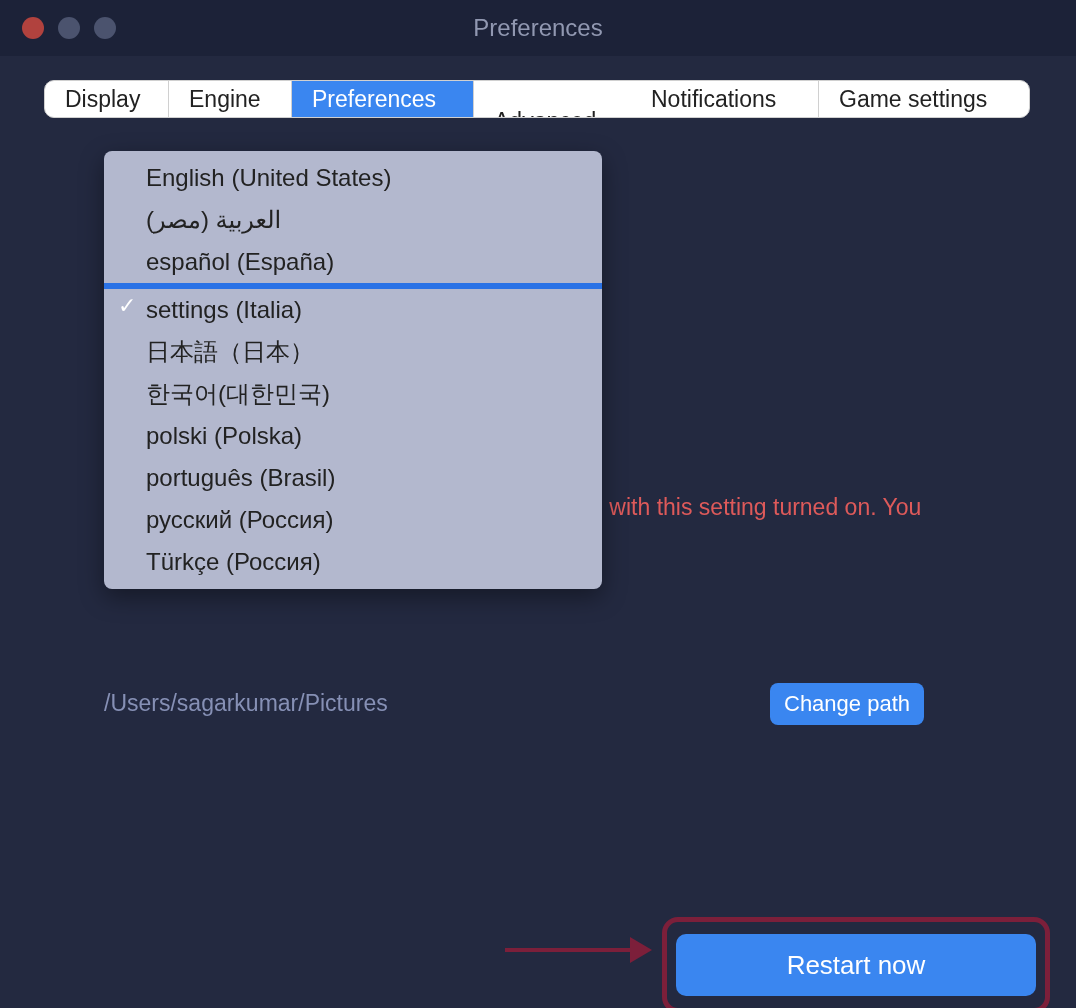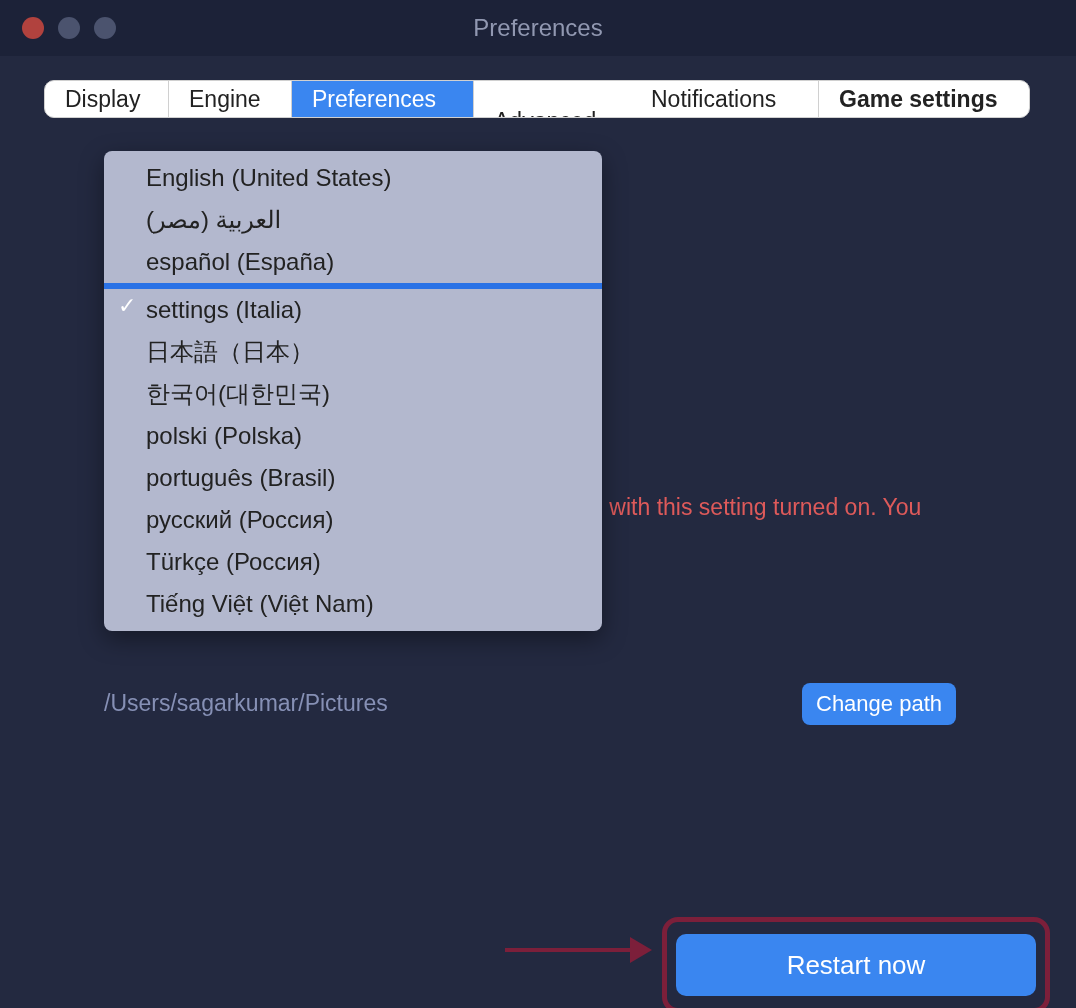--- a/index.html
+++ b/index.html
@@ -69,21 +69,21 @@
     .tab {
       padding: 0 20px;
       font-size: 23px;
       color: #222;
       cursor: pointer;
       display: flex;
       align-items: center;
       border-right: 1px solid #d0d0d0;
       white-space: nowrap;
     }
-    .tab:last-child { border-right: none; font-weight: bold; }
+    .tab:last-child { border-right: none; }
 
     .tab.active {
       background: #3a86f0;
       color: #fff;
     }
 
     .tab.display { width: 124px; }
     .tab.engine { width: 123px; text-align: center; }
     .tab.preferences { width: 182px; }
     .tab.advanced { width: 157px; margin-top: 40px; }
@@ -153,21 +153,21 @@
       position: absolute;
       top: 634px;
       left: 104px;
       color: #8690b5;
       font-size: 23px;
     }
 
     .change-path-btn {
       position: absolute;
       top: 627px;
-      right: 120px;
+      right: 152px;
       background: #3a86f0;
       color: #fff;
       border: none;
       border-radius: 8px;
       padding: 8px 14px;
       font-size: 22px;
       cursor: pointer;
     }
 
     .restart-highlight {
@@ -276,16 +276,15 @@
       <div class="dropdown-item"><span>العربية (مصر)</span></div>
       <div class="dropdown-item"><span>español (España)</span></div>
       <div class="dropdown-item selected"><span class="check">✓</span></div>
       <div class="dropdown-item"><span>settings (Italia)</span></div>
       <div class="dropdown-item"><span>日本語（日本）</span></div>
       <div class="dropdown-item"><span>한국어(대한민국)</span></div>
       <div class="dropdown-item"><span>polski (Polska)</span></div>
       <div class="dropdown-item"><span>português (Brasil)</span></div>
       <div class="dropdown-item"><span>русский (Россия)</span></div>
       <div class="dropdown-item"><span>Türkçe (Россия)</span></div>
-      <div class="dropdown-item"><span>Tiếng Việt (Việt Nam)</span></div>
     </div>
 
 </div>
 
 </body></html>

